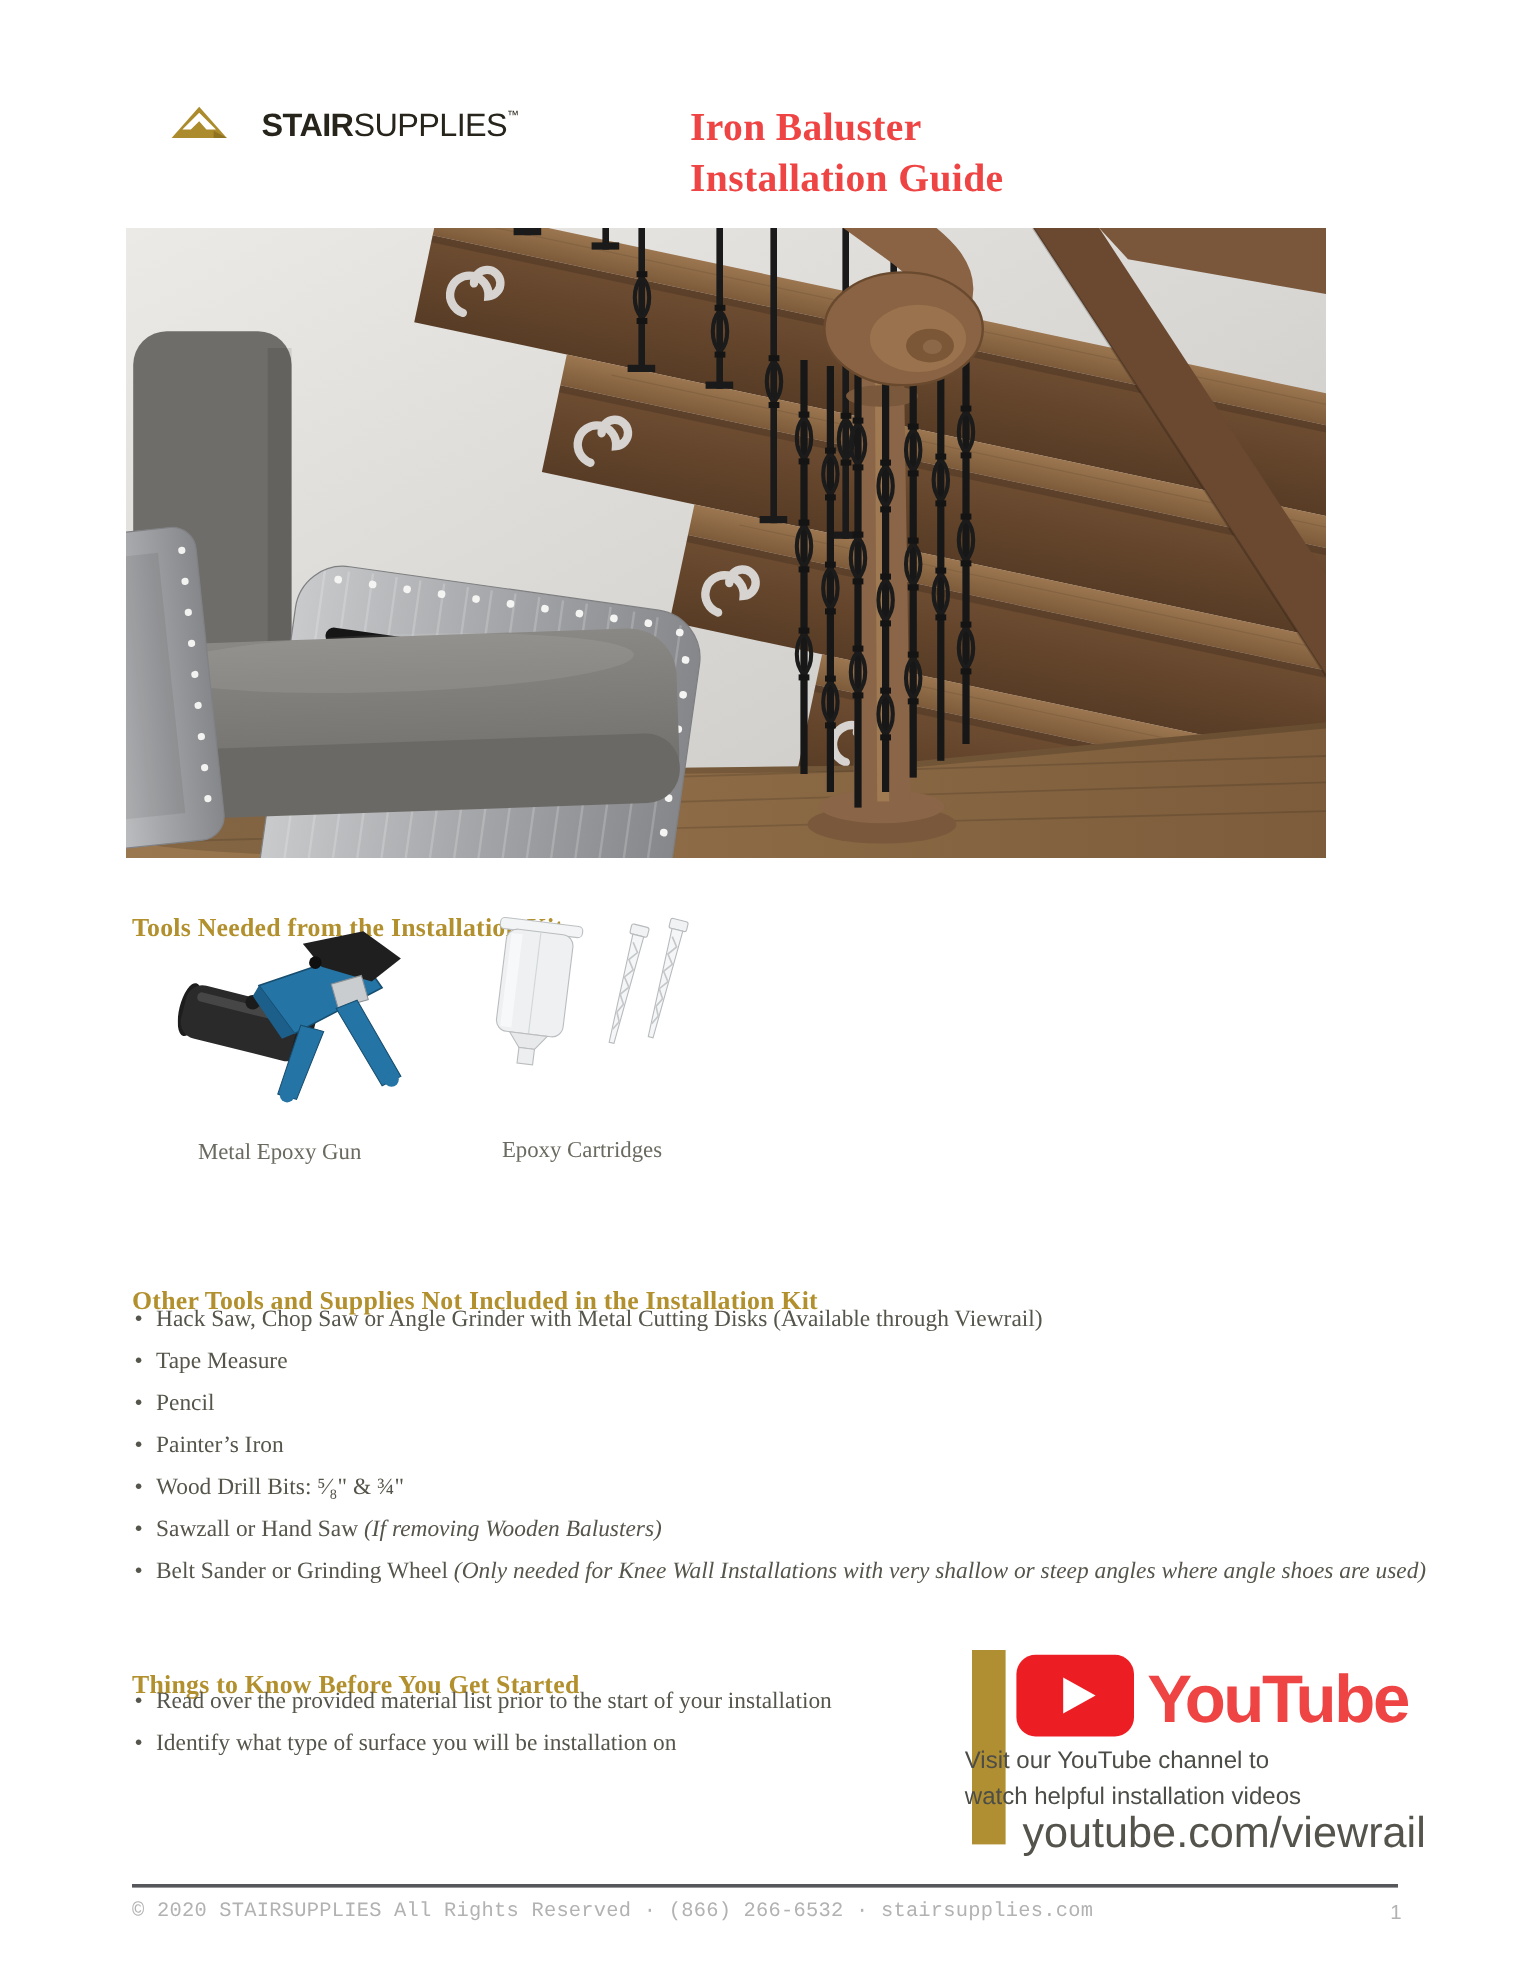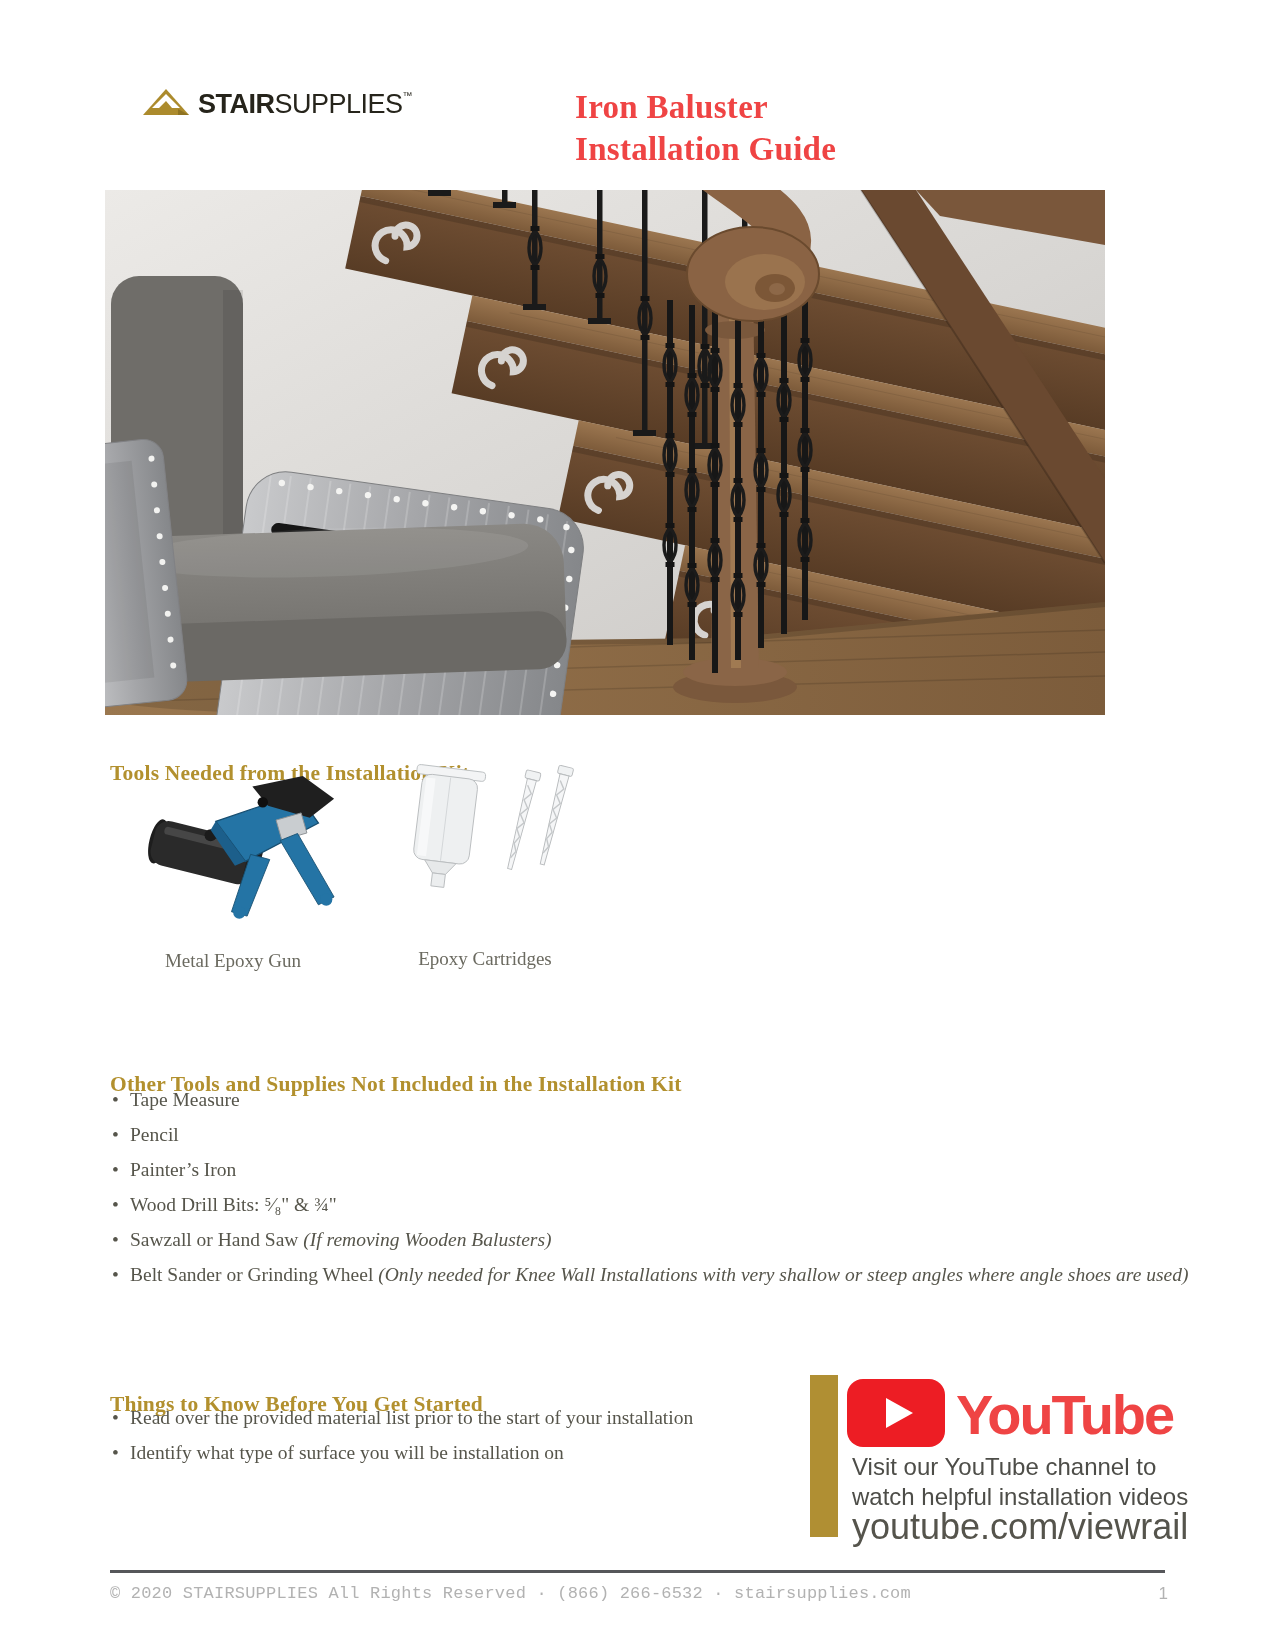--- a/index.html
+++ b/index.html
@@ -1,21 +1,21 @@
 <!DOCTYPE html>
 <html><head>
 <meta charset="utf-8">
 <style>
   html,body{margin:0;padding:0;background:#ffffff;}
   .page{position:relative;width:1275px;height:1650px;background:#ffffff;overflow:hidden;
         font-family:"Liberation Serif",serif;}
   .abs{position:absolute;}
 
   
-  .logo{left:142px;top:86px;display:flex;align-items:center;gap:4px;}
+  .logo{left:142px;top:86px;display:flex;align-items:center;gap:24px;}
   .logo-text{font-family:"Liberation Sans",sans-serif;font-size:27px;color:#26241b;letter-spacing:-0.5px;white-space:nowrap;}
   .logo-bold{font-weight:700;}
   .logo-light{font-weight:400;}
   .logo-tm{font-size:10px;vertical-align:14px;font-weight:400;}
   .doc-title{left:575px;top:86px;font-size:33px;font-weight:700;color:#ef4444;line-height:42px;letter-spacing:0.3px;}
 
   
   .hero{left:105px;top:190px;width:1000px;height:525px;}
   .hero svg{display:block;}
 
@@ -38,21 +38,21 @@
   ul.blist .b{display:inline-block;width:18px;color:#56554b;}
   ul.blist .it{font-style:italic;}
   .ul-other{left:112px;top:1088px;width:1120px;}
   .ul-things{left:112px;top:1406px;width:760px;}
 
   
   .gold-bar{left:810px;top:1375px;width:28px;height:162px;}
   .yt-row{left:846px;top:1378px;display:flex;align-items:center;}
   .yt-wordmark{font-family:"Liberation Sans",sans-serif;font-size:56px;font-weight:700;color:#ef4444;
                letter-spacing:-2px;margin-left:10px;line-height:70px;}
-  .yt-lines{left:852px;top:1452px;font-family:"Liberation Sans",sans-serif;font-size:24px;color:#4d4d48;line-height:30px;}
+  .yt-lines{left:804px;top:1452px;font-family:"Liberation Sans",sans-serif;font-size:20px;color:#4d4d48;line-height:30px;}
   .yt-url{left:852px;top:1506px;font-family:"Liberation Sans",sans-serif;font-size:36px;color:#55544c;}
 
   
   .footer-rule{left:110px;top:1570px;width:1055px;height:3px;background:#56575A;}
   .footer-text{left:110px;top:1584px;font-family:Liberation Mono, monospace;font-size:17px;color:#b2b2b2;letter-spacing:0.2px;}
   .page-num{left:1130px;top:1584px;width:38px;text-align:right;font-family:"Liberation Sans",sans-serif;font-size:17px;color:#b2b2b2;}
 </style>
 </head>
 <body>
 
@@ -352,20 +352,21 @@
           <use href="#mixtip"></use>
         </g>
     </svg>
   </div>
 
   <div class="abs tool-label lbl-gun">Metal Epoxy Gun</div>
   <div class="abs tool-label lbl-cart">Epoxy Cartridges</div>
 
   <h2 class="abs h-gold h-other">Other Tools and Supplies Not Included in the Installation Kit</h2>
   <ul class="abs blist ul-other">
+    <li><span class="b">•</span><span>Hack Saw, Chop Saw or Angle Grinder with Metal Cutting Disks (Available through Viewrail)</span><span class="it"></span></li>
     <li><span class="b">•</span><span>Tape Measure</span><span class="it"></span></li>
     <li><span class="b">•</span><span>Pencil</span><span class="it"></span></li>
     <li><span class="b">•</span><span>Painter’s Iron</span><span class="it"></span></li>
     <li><span class="b">•</span><span>Wood Drill Bits:  ⁵⁄₈" &amp; ¾"</span><span class="it"></span></li>
     <li><span class="b">•</span><span>Sawzall or Hand Saw </span><span class="it">(If removing Wooden Balusters)</span></li>
     <li><span class="b">•</span><span>Belt Sander or Grinding Wheel </span><span class="it">(Only needed for Knee Wall Installations with very shallow or steep angles where angle shoes are used)</span></li>
   </ul>
 
   <h2 class="abs h-gold h-things">Things to Know Before You Get Started</h2>
   <ul class="abs blist ul-things">

